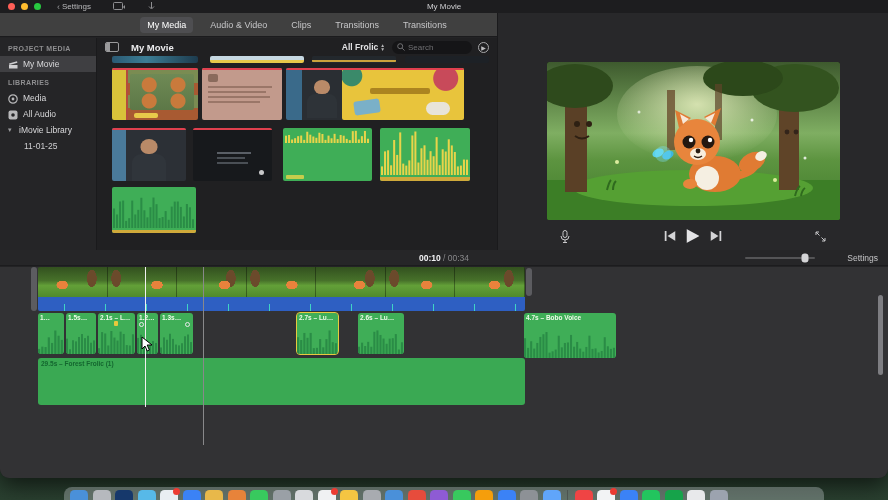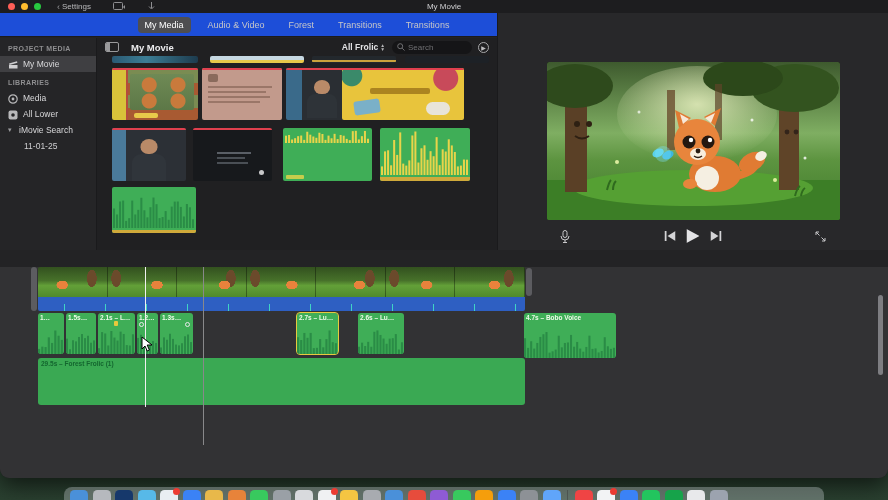--- a/index.html
+++ b/index.html
@@ -17,21 +17,21 @@
   .titlebar { position:absolute; left:0; top:0; width:100%; height:13px; background:#1d1d1f;
     display:flex; align-items:center; }
   .tl { width:7px; height:7px; border-radius:50%; margin-left:6px; }
   .tl.red{ background:#ff5f57; margin-left:8px;} .tl.yel{background:#febc2e;} .tl.grn{background:#28c840;}
   .back-btn { margin-left:16px; color:#b9b9bb; font-size:8px; display:flex; align-items:center; gap:2px; }
   .back-btn .chev { font-size:9px; color:#9a9a9c; }
   .tb-icon { color:#8f8f92; font-size:8px; margin-left:22px; }
   .win-title { position:absolute; left:50%; transform:translateX(-50%); color:#cfcfd1; font-size:8px; }
 
   
-  .topbar { position:absolute; left:0; top:13px; width:100%; height:24px; background:#1d4ed8; border-bottom:1px solid #1b1b1d; }
+  .topbar { position:absolute; left:0; top:13px; width:100%; height:24px; background:#404040; border-bottom:1px solid #1b1b1d; }
   .tabs { position:absolute; left:97px; top:0; width:400px; height:24px; display:flex; align-items:center; justify-content:center; gap:10px; }
   .tab { font-size:9px; color:#c6c6c8; padding:3px 7px; border-radius:4px; white-space:nowrap; }
   .tab.active { background:#4e4e51; color:#fff; }
 
   .adjust-icons { position:absolute; left:497px; top:0; width:391px; height:24px; display:flex; align-items:center; }
   .wand { margin-left:6px; }
   .ai-group { display:flex; align-items:center; gap:9px; margin-left:78px; }
   .ai { width:18px; height:16px; display:flex; align-items:center; justify-content:center; border-radius:4px; }
   .ai.active { background:#55555a; }
   .reset-all { margin-left:auto; margin-right:8px; font-size:8px; color:#b4b4b6; }
@@ -152,21 +152,21 @@
             <path d="M4.5 0v6M2 4.5l2.5 2.5L7 4.5" stroke="#8f8f92" fill="none" stroke-width="1"></path>
           </svg>
       </span>
       <span class="win-title">My Movie</span>
     </div>
 
     <div class="topbar">
       <div class="tabs">
         <span class="tab active">My Media</span>
         <span class="tab">Audio &amp; Video</span>
-        <span class="tab">Forest</span>
+        <span class="tab">Clips</span>
         <span class="tab">Transitions</span>
         <span class="tab">Transitions</span>
       </div>
       <div class="adjust-icons">
         <span class="ai wand">
           <svg class="icon-svg" width="13" height="13" viewBox="0 0 13 13">
               <path d="M2 11L9 4" stroke="#b8b8ba" stroke-width="1.4"></path>
               <path d="M10 1l.5 1.5L12 3l-1.5.5L10 5l-.5-1.5L8 3l1.5-.5z" fill="#b8b8ba"></path>
             </svg>
         </span>
@@ -271,25 +271,25 @@
         </span>
         <span>Media</span>
       </div>
       <div class="sb-item">
         <span class="sb-ico">
           <svg class="icon-svg" width="10" height="10" viewBox="0 0 10 10">
               <rect x="0.5" y="0.5" width="9" height="9" rx="2" fill="#b8b8ba"></rect>
               <circle cx="5" cy="5" r="1.8" fill="#252527"></circle>
             </svg>
         </span>
-        <span>All Lower</span>
+        <span>All Audio</span>
       </div>
       <div class="sb-item">
         <span class="disc">▾</span>
-        <span>iMovie Search</span>
+        <span>iMovie Library</span>
       </div>
       <div class="sb-item indent">
         <span>11-01-25</span>
       </div>
     </div>
 
     <div class="browser">
       <div class="br-header">
         <span class="toggle-ico"></span>
         <span class="br-title">My Movie</span>
@@ -573,20 +573,29 @@
           </span>
         </span>
         <span style="margin-left:auto;margin-right:62px">
           <svg class="icon-svg" width="11" height="11" viewBox="0 0 11 11">
               <path d="M1 4V1h3M10 7v3H7M1 1l3.5 3.5M10 10L6.5 6.5" stroke="#c8c8ca" fill="none"></path>
             </svg>
         </span>
       </div>
     </div>
 
+    <div class="tl-header">
+      <span class="timecode">
+        <span class="cur">00:10</span><span class="tot"> / </span><span class="tot">00:34</span>
+      </span>
+      <span class="zoom-slider">
+          <span class="knob"></span>
+        </span>
+      <span class="settings-lbl">Settings</span>
+    </div>
 
     <div class="timeline">
       <span class="trim-handle" style="left:31px;top:0;height:44px"></span>
       <div class="filmstrip" id="filmstrip">
           <div class="frame" style="background: radial-gradient(9px 7px at 35% 60%, rgb(232, 130, 60) 62%, transparent 64%), radial-gradient(8px 14px at 78% 38%, rgb(107, 74, 43) 60%, transparent 62%), linear-gradient(rgb(51, 81, 31) 0%, rgb(71, 113, 42) 45%, rgb(99, 160, 56) 62%, rgb(79, 138, 44) 100%);"></div>
           <div class="frame" style="background: radial-gradient(9px 7px at 72% 60%, rgb(232, 130, 60) 62%, transparent 64%), radial-gradient(8px 14px at 12% 38%, rgb(107, 74, 43) 60%, transparent 62%), linear-gradient(rgb(51, 81, 31) 0%, rgb(71, 113, 42) 45%, rgb(99, 160, 56) 62%, rgb(79, 138, 44) 100%);"></div>
           <div class="frame" style="background: radial-gradient(9px 7px at 69% 60%, rgb(232, 130, 60) 62%, transparent 64%), radial-gradient(8px 14px at 78% 38%, rgb(107, 74, 43) 60%, transparent 62%), linear-gradient(rgb(51, 81, 31) 0%, rgb(71, 113, 42) 45%, rgb(99, 160, 56) 62%, rgb(79, 138, 44) 100%);"></div>
           <div class="frame" style="background: radial-gradient(9px 7px at 66% 60%, rgb(232, 130, 60) 62%, transparent 64%), radial-gradient(8px 14px at 12% 38%, rgb(107, 74, 43) 60%, transparent 62%), linear-gradient(rgb(51, 81, 31) 0%, rgb(71, 113, 42) 45%, rgb(99, 160, 56) 62%, rgb(79, 138, 44) 100%);"></div>
           <div class="frame" style="background: radial-gradient(9px 7px at 63% 60%, rgb(232, 130, 60) 62%, transparent 64%), radial-gradient(8px 14px at 78% 38%, rgb(107, 74, 43) 60%, transparent 62%), linear-gradient(rgb(51, 81, 31) 0%, rgb(71, 113, 42) 45%, rgb(99, 160, 56) 62%, rgb(79, 138, 44) 100%);"></div>
           <div class="frame" style="background: radial-gradient(9px 7px at 60% 60%, rgb(232, 130, 60) 62%, transparent 64%), radial-gradient(8px 14px at 12% 38%, rgb(107, 74, 43) 60%, transparent 62%), linear-gradient(rgb(51, 81, 31) 0%, rgb(71, 113, 42) 45%, rgb(99, 160, 56) 62%, rgb(79, 138, 44) 100%);"></div>

